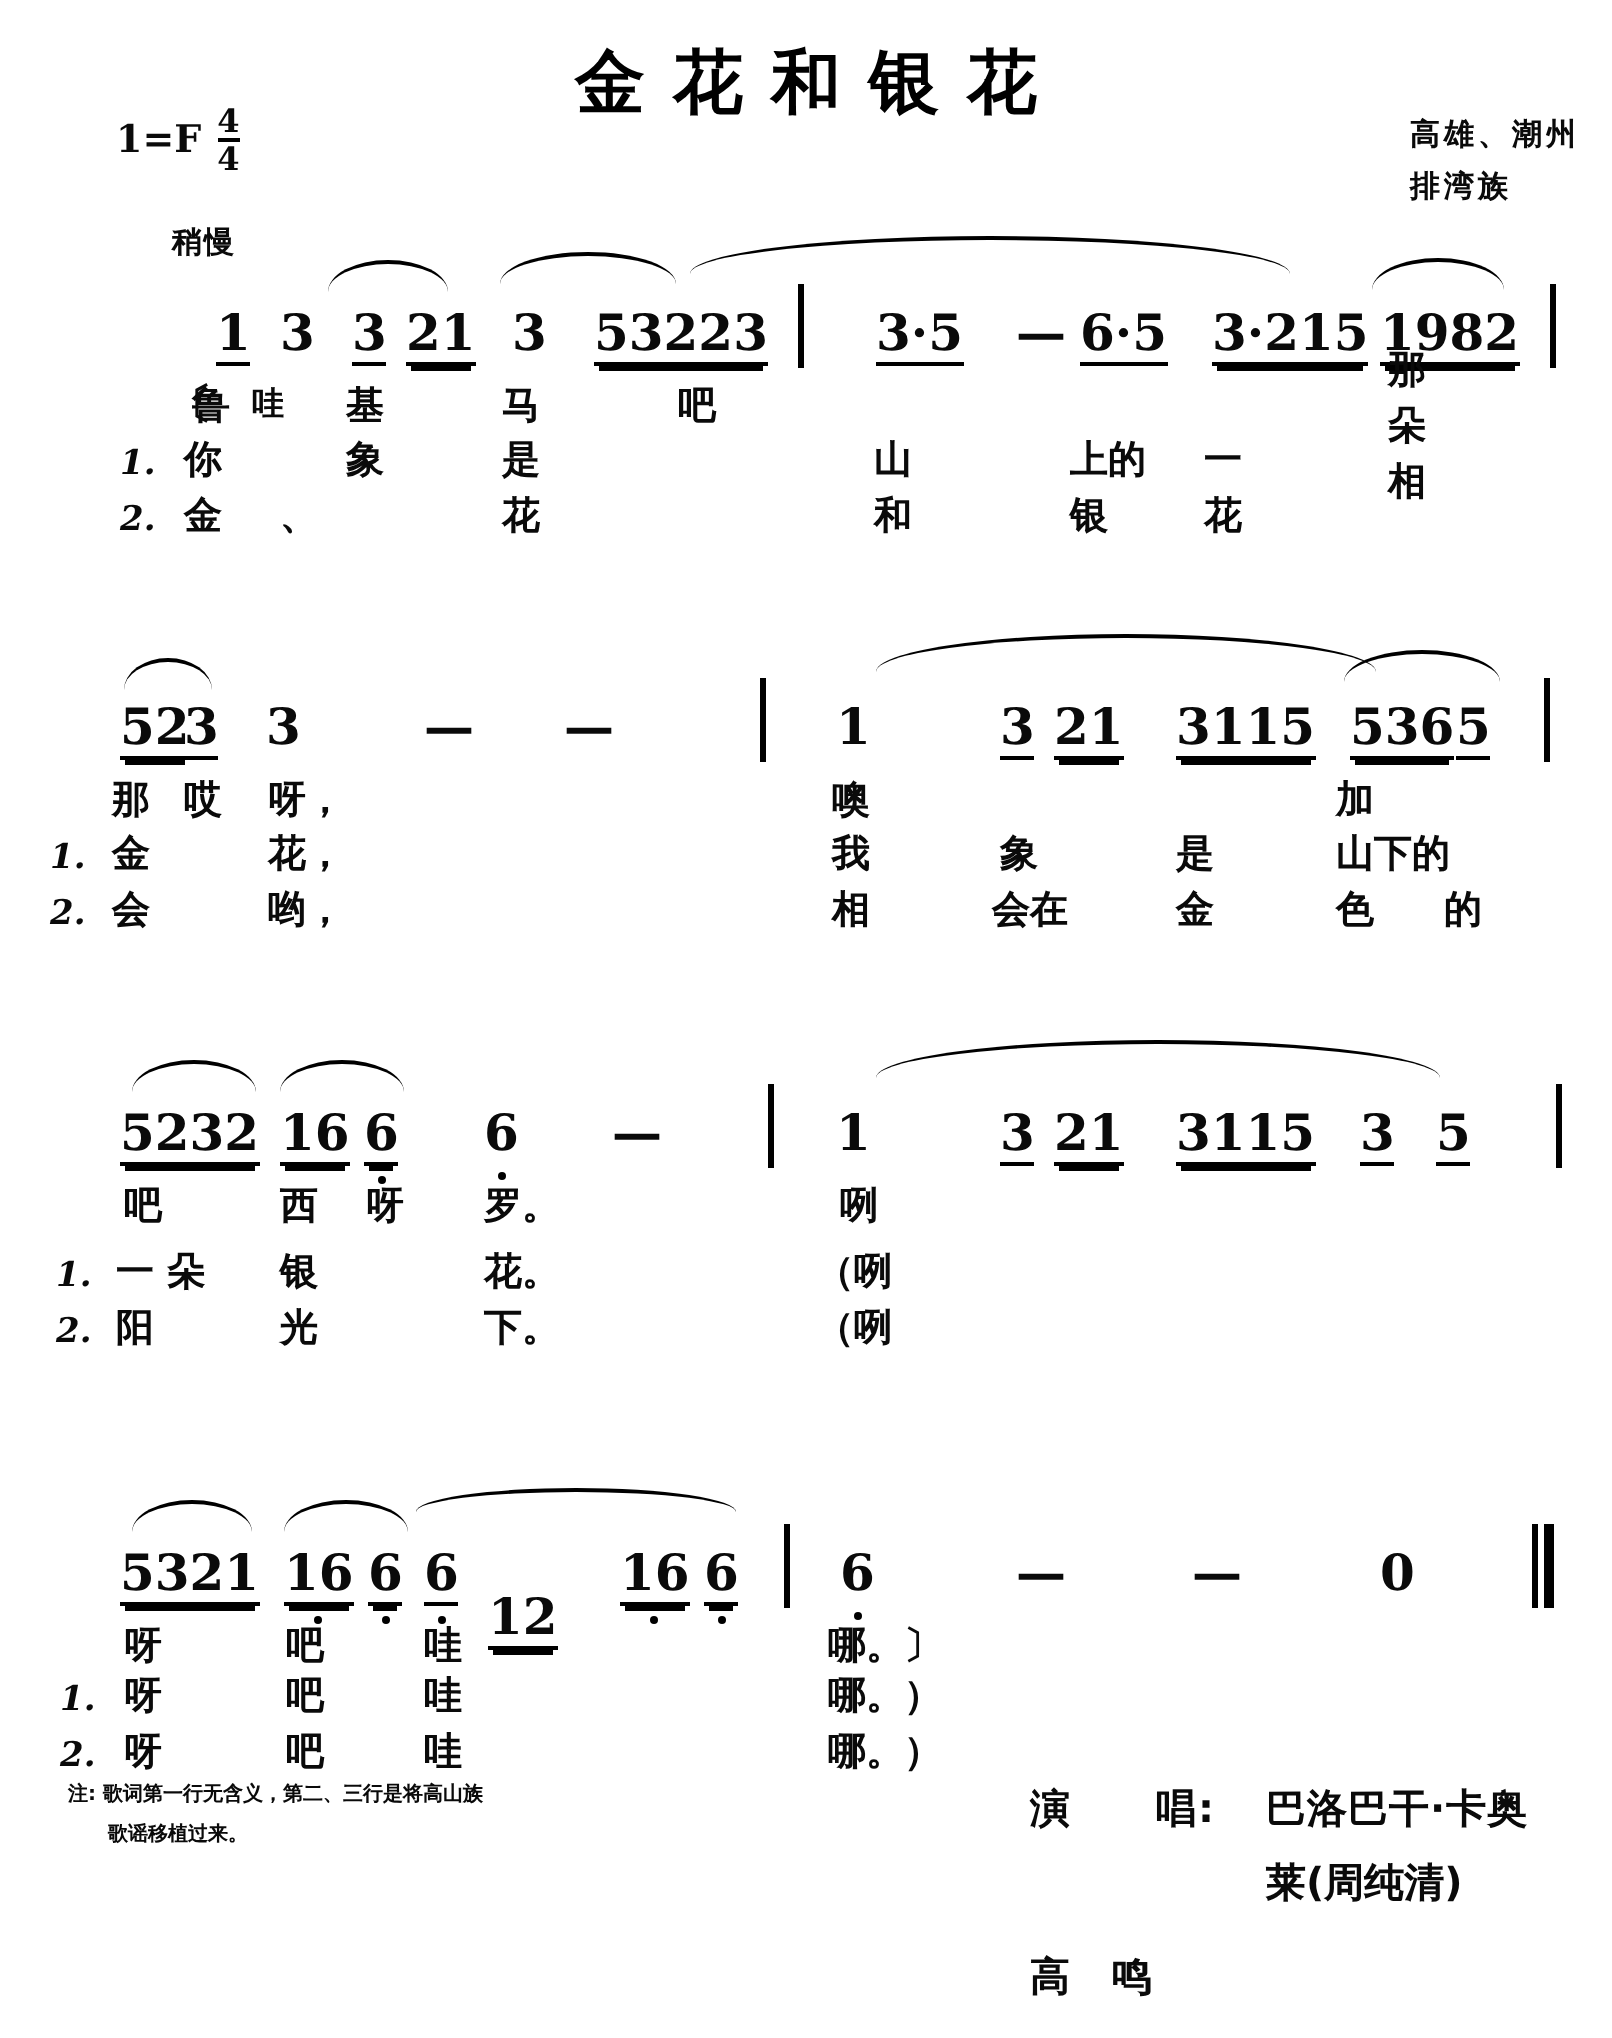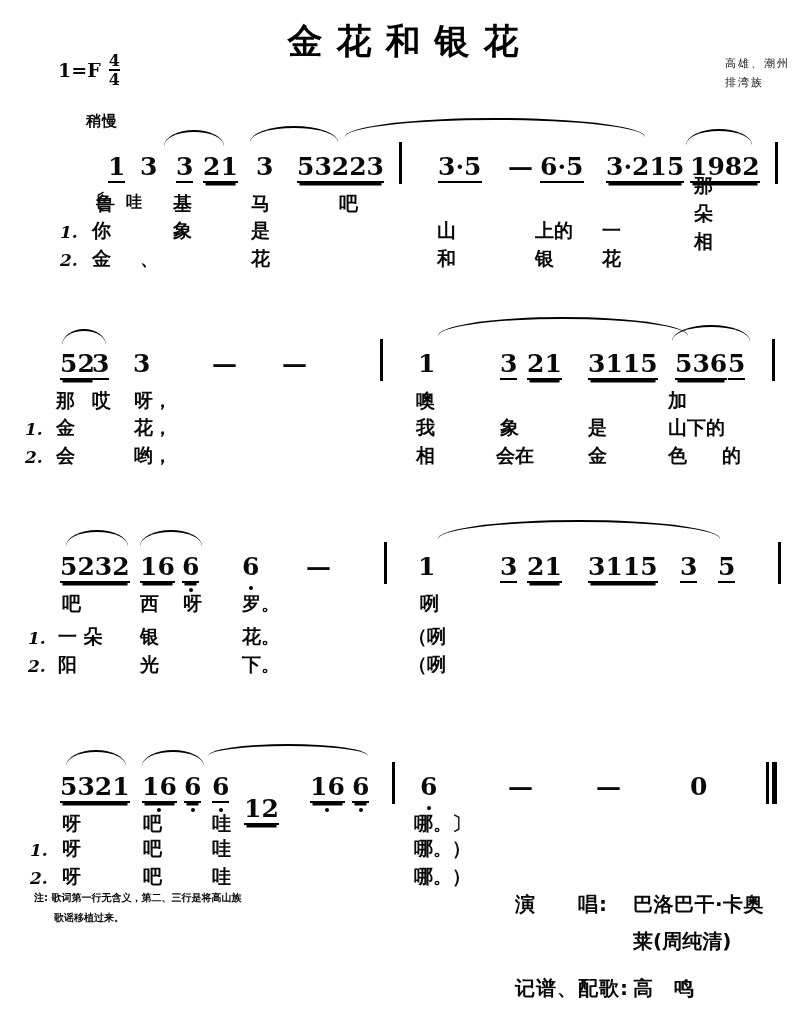--- a/index.html
+++ b/index.html
@@ -68,22 +68,22 @@
     top: 112px;
     font-size: 15px;
     font-weight: 700;
     letter-spacing: 1px;
   }
   .credit-top {
     position: absolute;
     right: 16px;
     top: 54px;
     text-align: left;
-    font-size: 11px;
-    font-weight: 400;
+    font-size: 15px;
+    font-weight: 700;
     line-height: 1.75;
     letter-spacing: 2px;
   }
 
   
   .system { position: absolute; left: 0; width: 806px; }
   .notes-row {
     position: relative;
     height: 46px;
   }
@@ -428,18 +428,17 @@
     <span class="nline2">歌谣移植过来。</span>
   </div>
 
   <div class="credit-block">
     <div class="credit-row">
       <span class="ck">演　　唱:</span>
       <span class="cv">巴洛巴干·卡奥</span>
     </div>
     <span class="credit-cont">莱(周纯清)</span>
     <div class="credit-row" style="margin-top:10px;">
-      <span class="ck">记谱、配歌:</span>
       <span class="cv">高　鸣</span>
     </div>
   </div>
 
 </div>
 
 </body></html>

